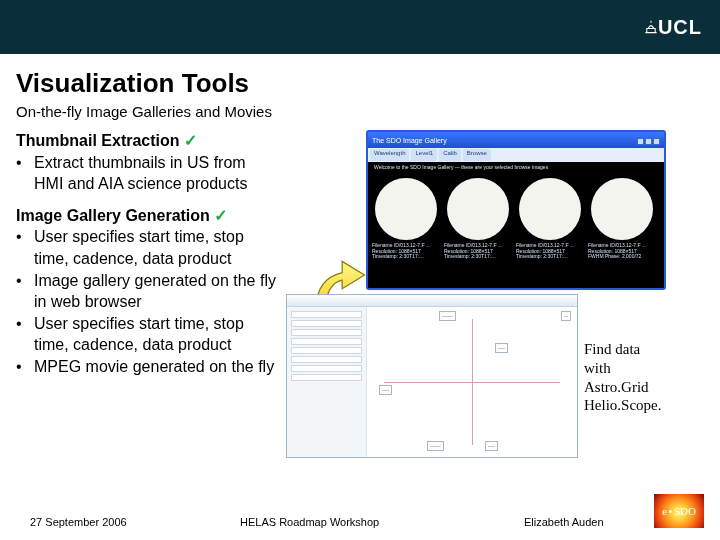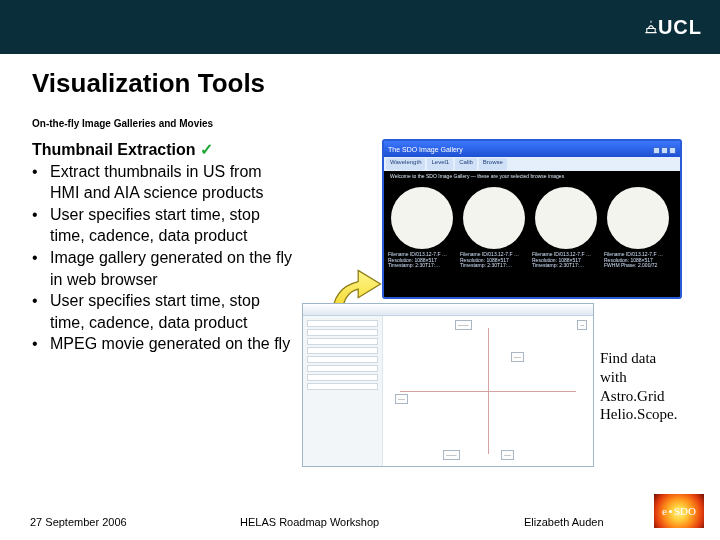--- a/index.html
+++ b/index.html
@@ -25,24 +25,24 @@
     align-items: center;
     gap: 0;
     color: #fff;
     font-weight: bold;
     font-size: 20px;
     letter-spacing: 1px;
   }
   .ucl-dome { width: 14px; height: 14px; }
 
   .content {
-    padding: 14px 24px 0 32px;
+    padding: 14px 24px 0 16px;
   }
   .title { font-size: 26px; font-weight: bold; color: #000; }
-  .subtitle { font-size: 10px; font-weight: bold; margin-top: 19px; }
+  .subtitle { font-size: 15px; font-weight: normal; margin-top: 4px; }
 
   .main-row { display: flex; margin-top: 10px; gap: 10px; }
   .left-col { width: 260px; font-size: 16px; line-height: 1.35; color: #000; }
   .sec-head { font-weight: bold; margin-top: 10px; }
   .sec-head:first-child { margin-top: 0; }
   .check { color: #1ea838; font-weight: bold; }
   ul.bullets { list-style: none; padding-left: 0; }
   ul.bullets li { display: flex; }
   ul.bullets li .dot { width: 18px; flex-shrink: 0; }
   ul.bullets li .txt { flex: 1; }
@@ -139,20 +139,24 @@
         <span>Thumbnail Extraction</span>
         <span class="check">✓</span>
       </div>
       <ul class="bullets">
         <li>
             <span class="dot">•</span>
             <span class="txt">Extract thumbnails in US from HMI and AIA science products</span>
           </li>
       </ul>
 
+      <div class="sec-head">
+        <span>Image Gallery Generation</span>
+        <span class="check">✓</span>
+      </div>
       <ul class="bullets">
         <li>
             <span class="dot">•</span>
             <span class="txt">User specifies start time, stop time, cadence, data product</span>
           </li>
         <li>
             <span class="dot">•</span>
             <span class="txt">Image gallery generated on the fly in web browser</span>
           </li>
       </ul>

